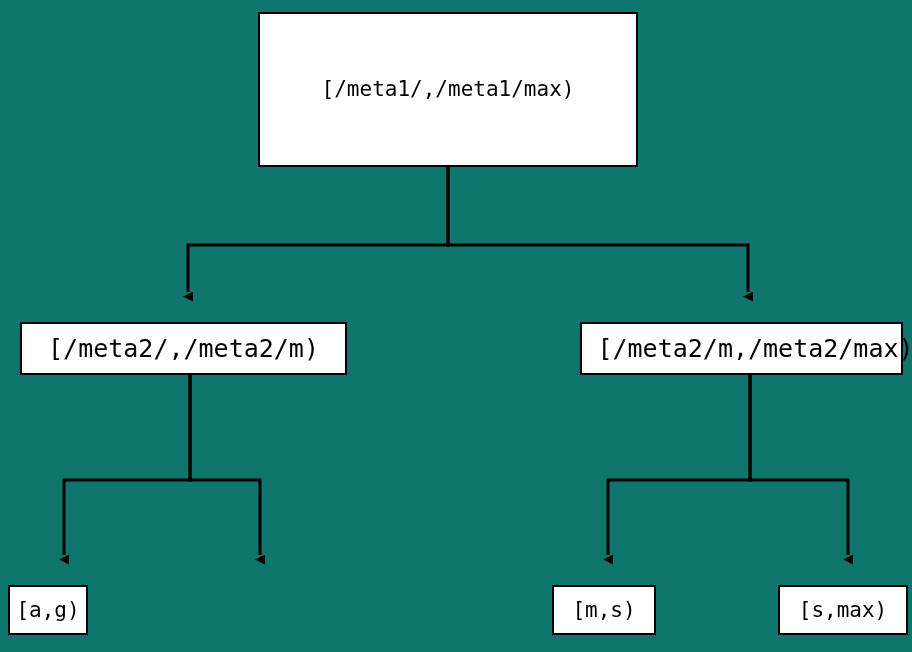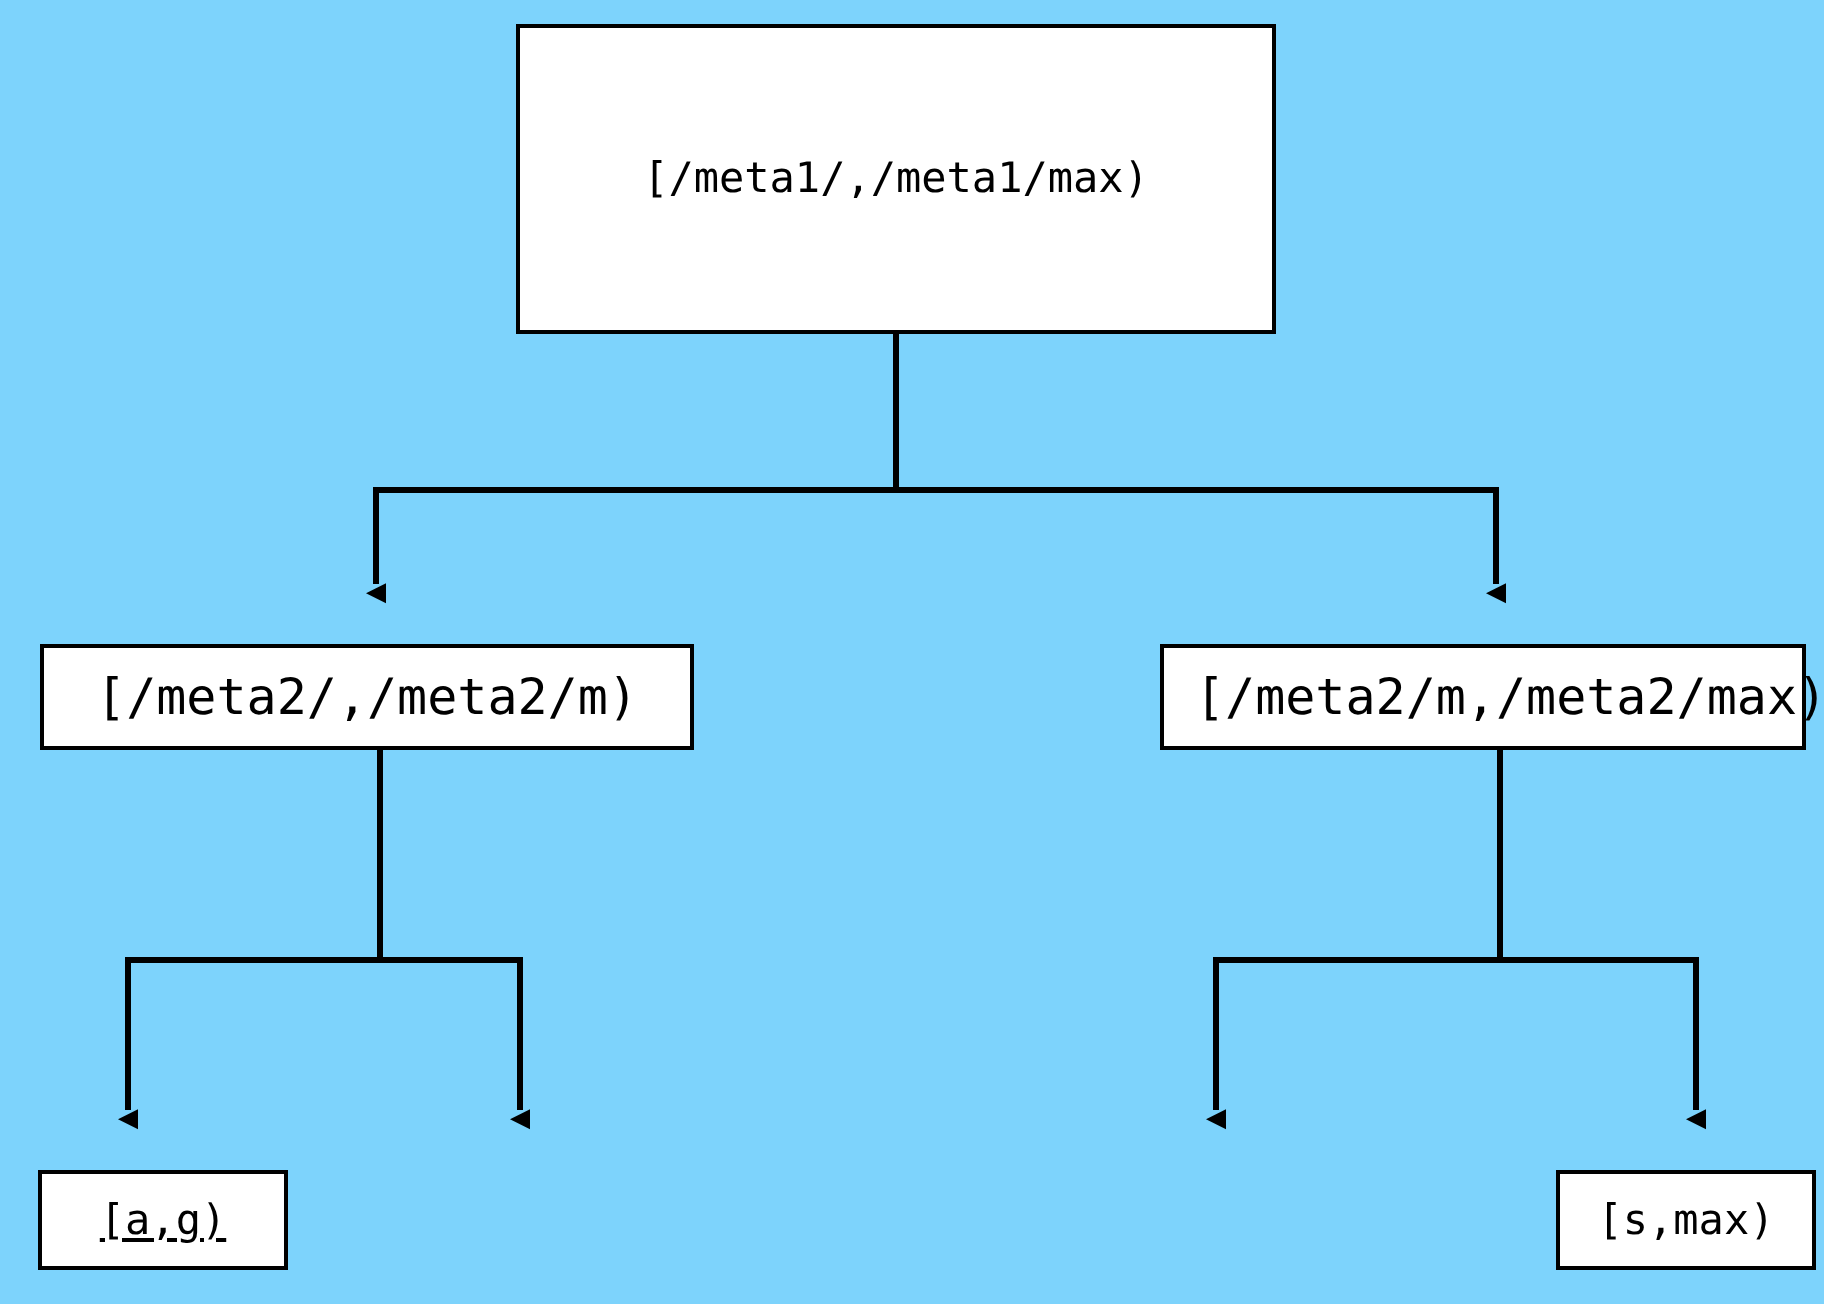--- a/index.html
+++ b/index.html
@@ -8,21 +8,21 @@
     padding: 0;
     background: #ffffff;
   }
   body {
     font-family: "DejaVu Sans Mono", "Liberation Mono", monospace;
   }
   #canvas {
     position: relative;
     width: 912px;
     height: 652px;
-    background: #7dd3fc;
+    background: #0f766e;
     overflow: hidden;
   }
   #edge-layer {
     position: absolute;
     left: 0;
     top: 0;
     width: 912px;
     height: 652px;
     pointer-events: none;
   }
@@ -86,23 +86,26 @@
   </div>
 
   <div class="node node-level2" style="left:20px; top:322px; width:327px; height:53px;">
     <span class="node-label">[/meta2/,/meta2/m)</span>
   </div>
 
   <div class="node node-level2" style="left:580px; top:322px; width:323px; height:53px;padding-left:28px;">
     <span class="node-label">[/meta2/m,/meta2/max)</span>
   </div>
 
-  <div class="node node-leaf" style="left:19px; top:585px; width:125px; height:50px;text-decoration:underline;">
+  <div class="node node-leaf" style="left:8px; top:585px; width:80px; height:50px;">
     <span class="node-label">[a,g)</span>
   </div>
 
 
+  <div class="node node-leaf" style="left:552px; top:585px; width:104px; height:50px;">
+    <span class="node-label">[m,s)</span>
+  </div>
 
   <div class="node node-leaf" style="left:778px; top:585px; width:130px; height:50px;">
     <span class="node-label">[s,max)</span>
   </div>
 
 </div>
 
 </body></html>

